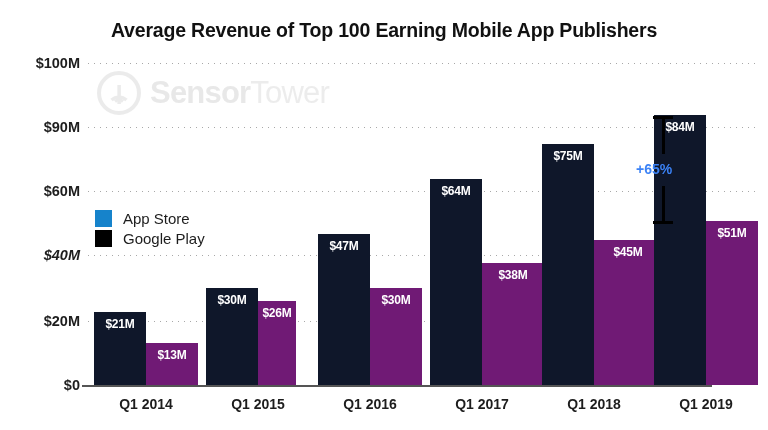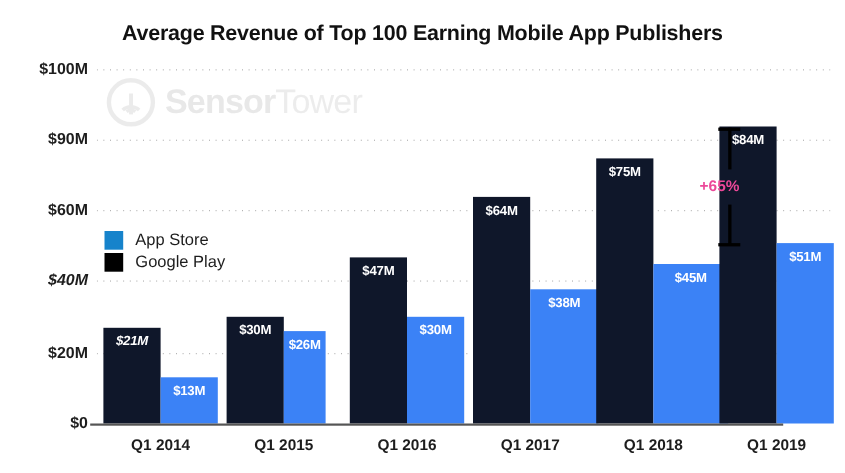--- a/index.html
+++ b/index.html
@@ -84,21 +84,21 @@
     width: 80px;
     height: 332px;
   }
 
   
   .bar {
     position: absolute;
     bottom: 0;
   }
   .bar.appstore { background: #0f172a; }
-  .bar.googleplay { background: #3b82f6; }
+  .bar.googleplay { background: #701a75; }
 
   .bar-label {
     position: absolute;
     left: 0;
     width: 100%;
     text-align: center;
     top: 5px;
     font-size: 12px;
     font-weight: bold;
     color: #ffffff;
@@ -168,21 +168,21 @@
     left: 17px;
     width: 3px;
     background: #000000;
   }
   #annotation-label {
     position: absolute;
     left: 636px;
     top: 161px;
     font-size: 14px;
     font-weight: bold;
-    color: #ec4899;
+    color: #3b82f6;
     white-space: nowrap;
   }
 
   
   #watermark {
     position: absolute;
     left: 96px;
     top: 70px;
     display: flex;
     align-items: center;
@@ -216,21 +216,21 @@
   </div>
 
   <div id="plot">
     <div class="gridline" style="top:0px;"></div>
     <div class="gridline" style="top:64px;"></div>
     <div class="gridline" style="top:128px;"></div>
     <div class="gridline" style="top:192px;"></div>
     <div class="gridline" style="top:258px;"></div>
 
     <div class="group" style="left:6px; width:104px;">
-      <div class="bar appstore" style="left:0px; width:52px; height:87px;font-style:italic;">
+      <div class="bar appstore" style="left:0px; width:52px; height:73px;">
         <span class="bar-label">$21M</span>
       </div>
       <div class="bar googleplay" style="left:52px; width:52px; height:41.9px;">
         <span class="bar-label">$13M</span>
       </div>
     </div>
 
     <div class="group" style="left:118px; width:104px;">
       <div class="bar appstore" style="left:0px; width:52px; height:96.6px;">
         <span class="bar-label">$30M</span>

